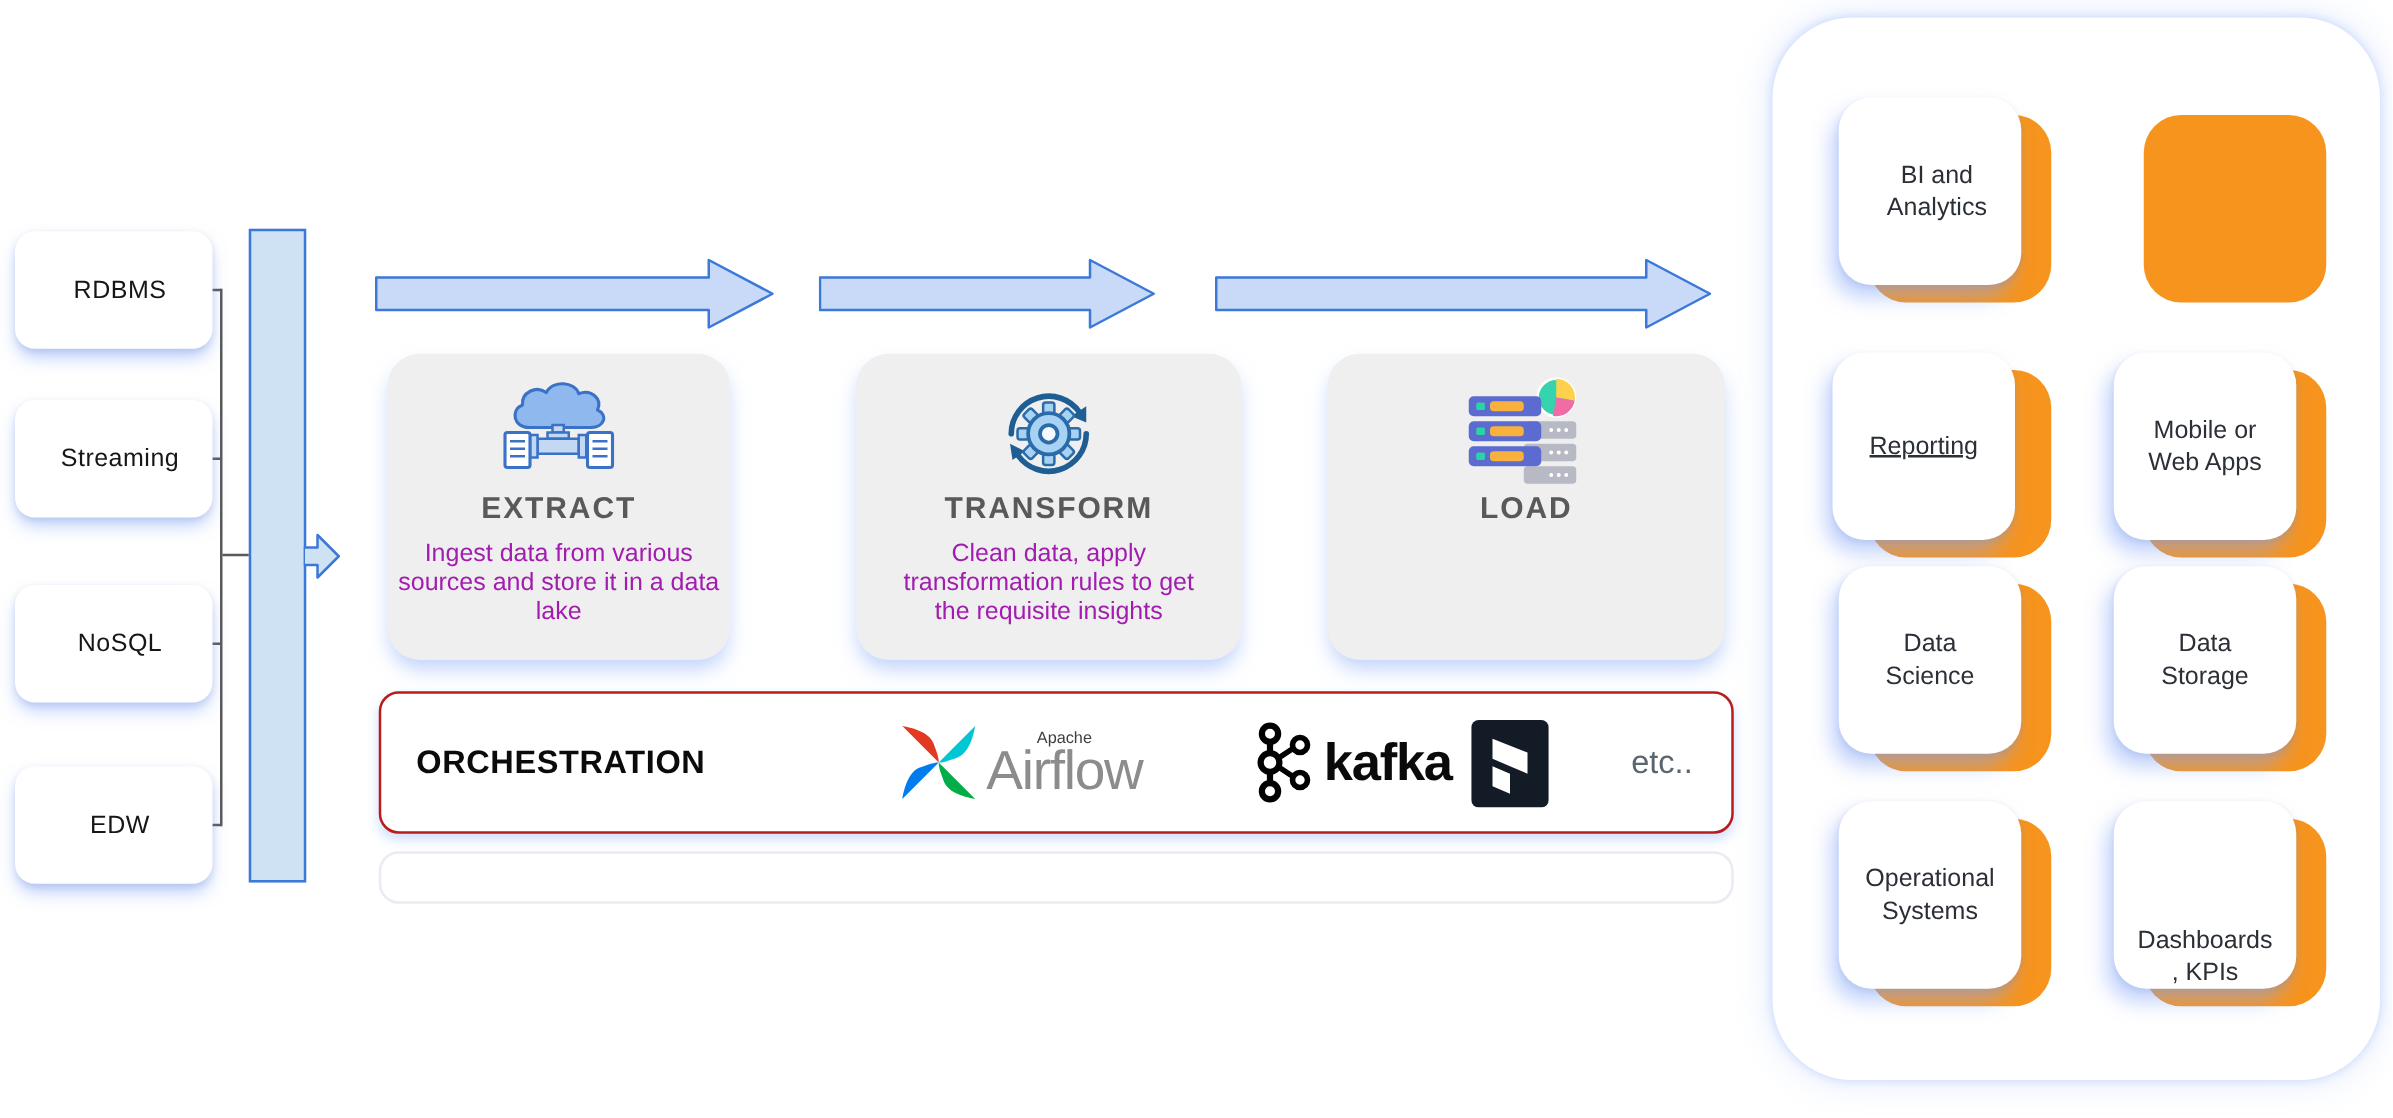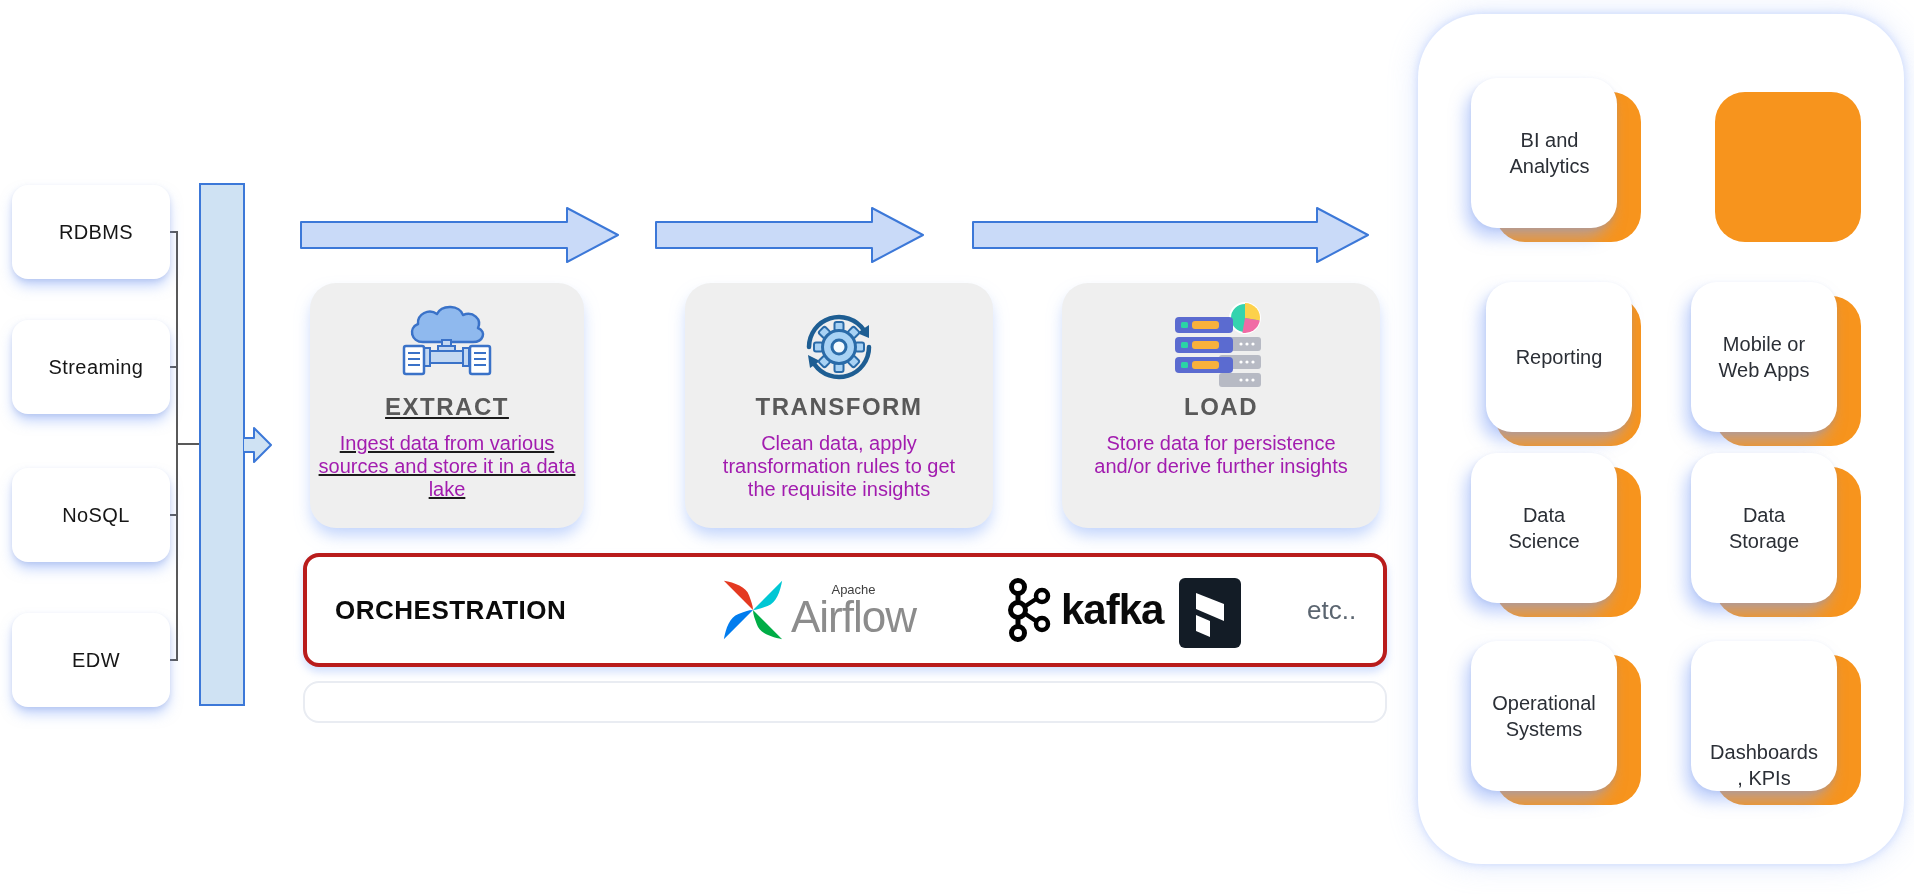--- a/index.html
+++ b/index.html
@@ -25,21 +25,21 @@
   .stage{position:absolute;top:283px;height:245px;background:#efefef;border-radius:26px;
          box-shadow:0 9px 16px -2px rgba(140,175,250,0.55);
          display:flex;flex-direction:column;align-items:center;padding-top:18px;
          box-sizing:border-box;text-align:center;}
   .stage-icon{height:88px;display:flex;align-items:center;justify-content:center;}
   .stage-title{margin-top:4px;font-size:24px;font-weight:bold;color:#595959;letter-spacing:1.5px;}
   .stage-desc{margin-top:11px;font-size:20px;color:#a21caf;line-height:1.16;white-space:pre-line;}
 
   
   .orch{position:absolute;left:303px;top:553px;width:1084px;height:114px;background:#fff;
-        border:4px solid #b91c1c;border-radius:16px;box-sizing:border-box;
+        border:2px solid #b91c1c;border-radius:16px;box-sizing:border-box;
         box-shadow:0 5px 9px rgba(140,175,250,0.4);}
   .orch-label{position:absolute;left:28px;top:50%;transform:translateY(-50%);
               font-size:26px;font-weight:800;color:#0b0b0b;letter-spacing:0.5px;}
   .airflow{position:absolute;left:412px;top:50%;transform:translateY(-50%);
            display:flex;align-items:center;}
   .airflow-text{margin-left:4px;display:flex;flex-direction:column;text-align:center;}
   .apache{font-size:13px;color:#3f3f3f;}
   .airflow-name{font-size:44px;color:#8c8c8c;line-height:0.92;letter-spacing:-1px;}
   .kafka{position:absolute;left:698px;top:50%;transform:translateY(-50%);
          display:flex;align-items:center;}
@@ -95,21 +95,21 @@
   <svg class="flow-arrow" style="left:300px;" width="320" height="58">
     <polygon points="1,16 267,16 267,2 318,29 267,56 267,42 1,42" fill="#c9daf8" stroke="#3c78d8" stroke-width="2" stroke-linejoin="round"></polygon>
   </svg>
   <svg class="flow-arrow" style="left:655px;" width="270" height="58">
     <polygon points="1,16 217,16 217,2 268,29 217,56 217,42 1,42" fill="#c9daf8" stroke="#3c78d8" stroke-width="2" stroke-linejoin="round"></polygon>
   </svg>
   <svg class="flow-arrow" style="left:972px;" width="398" height="58">
     <polygon points="1,16 345,16 345,2 396,29 345,56 345,42 1,42" fill="#c9daf8" stroke="#3c78d8" stroke-width="2" stroke-linejoin="round"></polygon>
   </svg>
 
-  <div class="stage" style="left:310px;width:274px;text-decoration:underline;">
+  <div class="stage" style="left:310px;width:274px;">
     <div class="stage-icon">
       <svg width="96" height="82" viewBox="0 0 96 82">
         <path d="M24,38 C12,38 9,24 19,20 C18,10 30,4 38,10 C43,0 61,1 64,11 C74,7 83,15 79,24 C88,28 84,38 74,38 Z" fill="#8fb9ee" stroke="#3a72c8" stroke-width="2.5" stroke-linejoin="round"></path>
         <rect x="43" y="36" width="9" height="6" fill="#c3d8f2" stroke="#3a72c8" stroke-width="2"></rect>
         <rect x="39" y="42" width="17" height="5" fill="#c3d8f2" stroke="#3a72c8" stroke-width="2"></rect>
         <rect x="31" y="47" width="33" height="12" fill="#c3d8f2" stroke="#3a72c8" stroke-width="2"></rect>
         <rect x="25" y="44" width="6" height="18" fill="#c3d8f2" stroke="#3a72c8" stroke-width="2"></rect>
         <rect x="64" y="44" width="6" height="18" fill="#c3d8f2" stroke="#3a72c8" stroke-width="2"></rect>
         <rect x="5" y="42" width="20" height="28" rx="2" fill="#fff" stroke="#3a72c8" stroke-width="2.5"></rect>
         <path d="M9,49 H21 M9,55 H21 M9,61 H21" stroke="#3a72c8" stroke-width="2"></path>
@@ -179,22 +179,20 @@
           <rect x="4" y="36" width="58" height="16" rx="4" fill="#5b6bd0"></rect>
           <rect x="10" y="41" width="7" height="6" rx="1.5" fill="#2bd4a5"></rect>
           <rect x="21" y="40" width="27" height="8" rx="3" fill="#f8b13c"></rect>
           <rect x="4" y="56" width="58" height="16" rx="4" fill="#5b6bd0"></rect>
           <rect x="10" y="61" width="7" height="6" rx="1.5" fill="#2bd4a5"></rect>
           <rect x="21" y="60" width="27" height="8" rx="3" fill="#f8b13c"></rect>
         </g>
       </svg>
     </div>
     <div class="stage-title">LOAD</div>
-    <div class="stage-desc">Store data for persistence
-and/or derive further insights</div>
   </div>
 
   <div class="orch">
     <div class="orch-label">ORCHESTRATION</div>
 
     <div class="airflow">
       <svg width="68" height="68" viewBox="0 0 70 70">
         <path d="M35,35 L5,5 C16,7 28,11 31,20 C33,26 35,30 35,35 Z" fill="#e43921"></path>
         <path d="M35,35 L5,5 C16,7 28,11 31,20 C33,26 35,30 35,35 Z" fill="#00c7d4" transform="rotate(90 35 35)"></path>
         <path d="M35,35 L5,5 C16,7 28,11 31,20 C33,26 35,30 35,35 Z" fill="#00ad46" transform="rotate(180 35 35)"></path>
@@ -232,21 +230,21 @@
 
   <div class="dest-panel">
     <div class="dest-shadow" style="left:77px;top:78px;"></div>
     <div class="dest-card" style="left:53px;top:64px;padding-left:19px;">
       <span>BI and
 Analytics</span>
     </div>
     <div class="dest-shadow" style="left:297px;top:78px;"></div>
 
     <div class="dest-shadow" style="left:77px;top:282px;"></div>
-    <div class="dest-card" style="left:68px;top:268px;">
+    <div class="dest-card" style="left:48px;top:268px;text-decoration:underline;">
       <span>Reporting</span>
     </div>
     <div class="dest-shadow" style="left:297px;top:282px;"></div>
     <div class="dest-card" style="left:273px;top:268px;">
       <span>Mobile or
 Web Apps</span>
     </div>
 
     <div class="dest-shadow" style="left:77px;top:453px;"></div>
     <div class="dest-card" style="left:53px;top:439px;">

